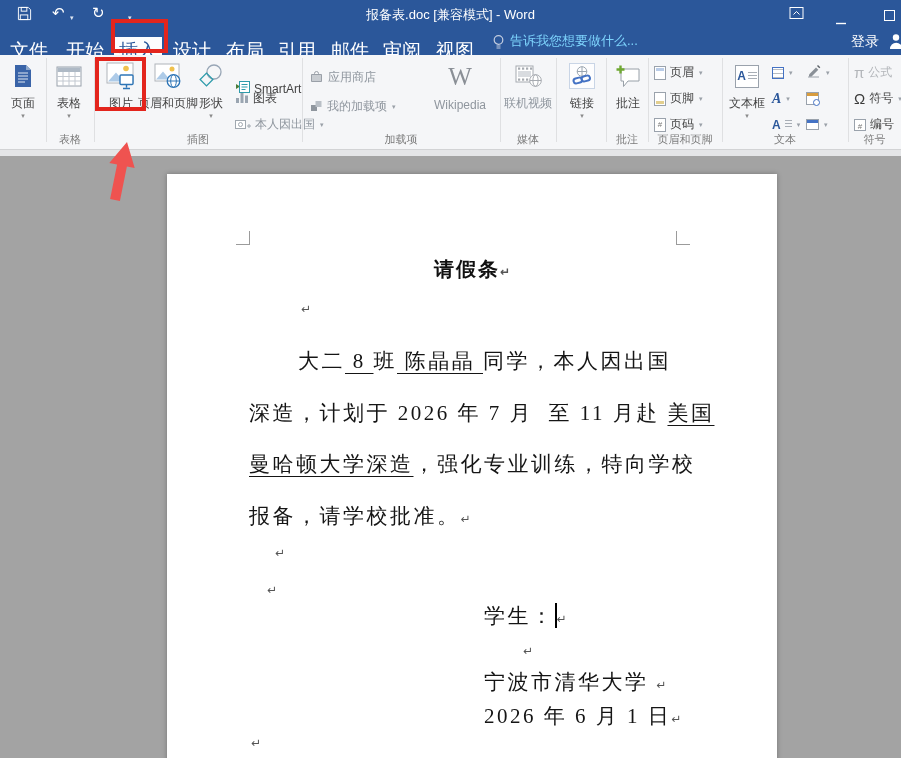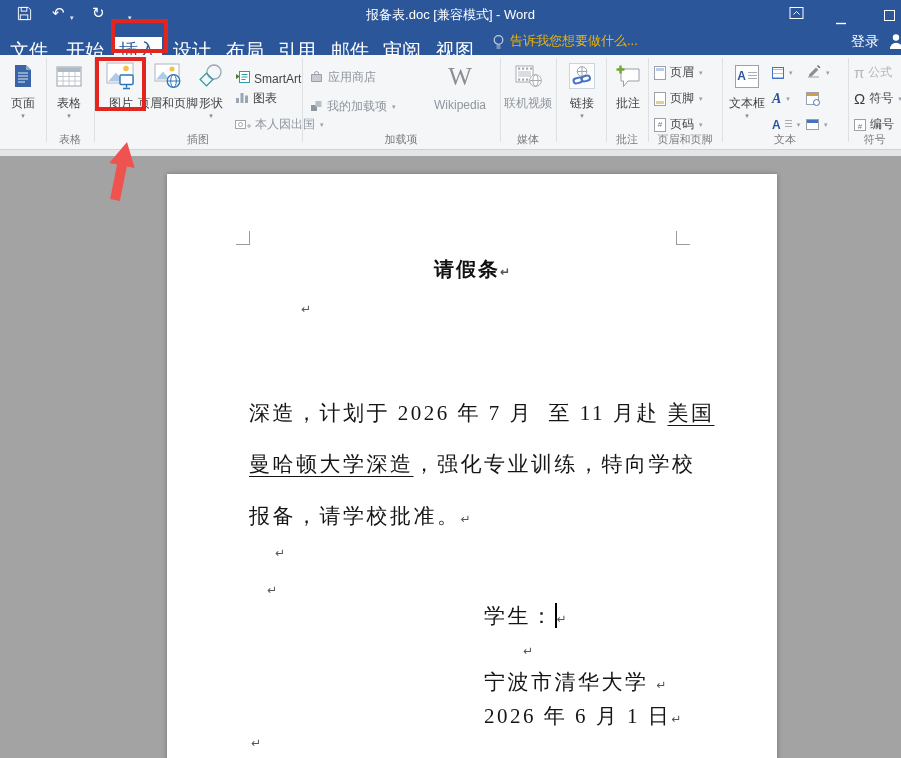--- a/index.html
+++ b/index.html
@@ -8,21 +8,21 @@
 .abs{position:absolute}
 
 .titlebar{position:absolute;left:0;top:0;width:901px;height:27px;background:#2b579a;color:#fff}
 .titlebar .title{position:absolute;left:0;top:6px;width:901px;text-align:center;font-size:13px;color:#fff}
 .wglyph{position:absolute;color:#fff;font-size:15px;line-height:15px}
 .ddw{font-size:7px;color:#dfe6f2}
 
 .tabrow{position:absolute;left:0;top:27px;width:901px;height:28px;background:#2b579a}
 .tab{position:absolute;top:10px;height:28px;line-height:28px;text-align:center;color:#fff;font-size:19px;cursor:default}
 .tab.active{background:#fdfdfe;color:#2b579a}
-.tellme{position:absolute;top:0;height:28px;line-height:28px;color:#eab308;font-size:13px}
+.tellme{position:absolute;top:0;height:28px;line-height:28px;color:#7dd3fc;font-size:13px}
 .signin{position:absolute;top:0;height:28px;line-height:28px;color:#fff;font-size:14px}
 
 .ribbon{position:absolute;left:0;top:55px;width:901px;height:95px;background:#f5f6f8;border-bottom:1px solid #d2d3d5}
 .sep{position:absolute;top:3px;height:84px;width:1px;background:#dfe0e2}
 .bigbtn{position:absolute;top:2px;height:76px;display:flex;flex-direction:column;align-items:center;color:#444;font-size:12px}
 .bigbtn .ic{height:38px;display:flex;align-items:center;justify-content:center}
 .bigbtn .lbl{height:16px;line-height:16px;white-space:nowrap}
 .dd{font-size:7px;color:#8a8a8a;line-height:9px;height:9px}
 .rowbtn{position:absolute;height:23px;display:flex;align-items:center;gap:4px;font-size:12px;color:#444;white-space:nowrap}
 .dim,.dim *{color:#8f969e}
@@ -178,21 +178,21 @@
     <span class="ic">
         <svg width="26" height="26">
           <circle cx="16" cy="9" r="7" fill="none" stroke="#98a6b6" stroke-width="1.3"></circle>
           <rect x="4" y="12" width="9" height="9" fill="none" stroke="#2e9bab" stroke-width="1.3" transform="rotate(45 8.5 16.5)"></rect>
         </svg>
       </span>
     <span class="lbl">形状</span>
     <span class="dd">▾</span>
   </div>
 
-  <div class="rowbtn" style="left:235px;top:12px">
+  <div class="rowbtn" style="left:235px;top:22px">
     <span><svg width="15" height="14">
           <path d="M1 4l4 2.5L1 9z" fill="#4a7d38"></path>
           <rect x="4.5" y="1.5" width="10" height="11" fill="#fff" stroke="#2e9bab"></rect>
           <path d="M6.5 4.5h6M6.5 7h6M6.5 9.5h4" stroke="#2e9bab"></path>
         </svg></span>
     <span>SmartArt</span>
   </div>
   <div class="rowbtn" style="left:235px;top:32px">
     <span><svg width="14" height="14">
           <rect x="1" y="8" width="3" height="5" fill="#9aa5b1"></rect>
@@ -373,20 +373,21 @@
 
 <div class="docarea">
   <div class="page">
     <div class="cropL" style="left:69px;top:57px"></div>
     <div class="cropR" style="left:509px;top:57px"></div>
 
     <div class="doctitle"><span>请假条</span><span class="pmark">↵</span></div>
 
     <span class="pmark-abs" style="left:134px;top:128px">↵</span>
 
+    <div class="bodyline" style="left:131px;top:173px"><span>大二</span><span class="u"> 8 </span><span>班</span><span class="u"> 陈晶晶 </span><span>同学，本人因出国</span></div>
 
     <div class="bodyline" style="left:82px;top:225px"><span>深造，计划于 2026 年 7 月  至 11 月赴 </span><span class="u">美国</span></div>
 
     <div class="bodyline" style="left:82px;top:328px"><span>报备，请学校批准。</span><span class="pmark">↵</span></div>
 
     <div class="bodyline" style="left:82px;top:276px"><span class="u">曼哈顿大学深造</span><span>，强化专业训练，特向学校</span></div>
 
     <span class="pmark-abs" style="left:108px;top:372px">↵</span>
     <span class="pmark-abs" style="left:100px;top:409px">↵</span>
 

